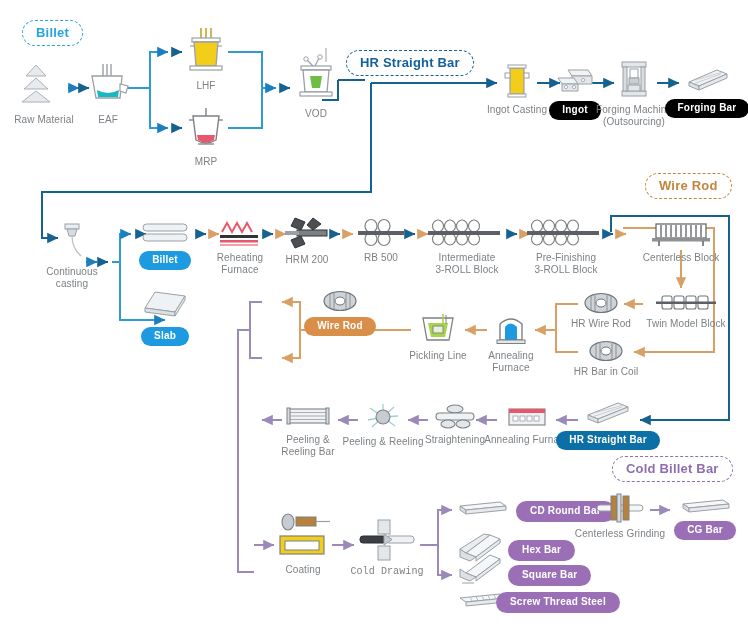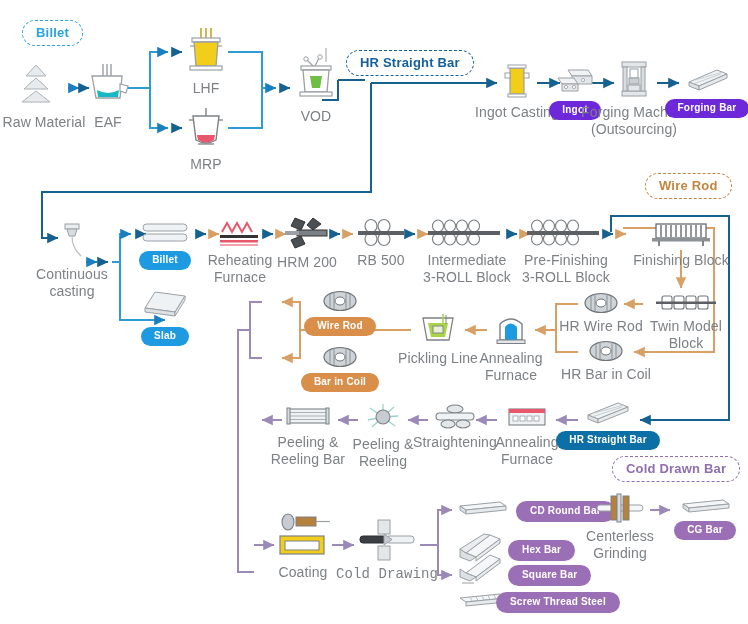--- a/index.html
+++ b/index.html
@@ -12,30 +12,30 @@
              padding:5px 13px 6px;font-size:13px;font-weight:bold;letter-spacing:.2px;
              white-space:nowrap;background:#fff;line-height:1;}
   .sec-billet{color:#29A3E0;}
   .sec-hrsb{color:#14609C;}
   .sec-wr{color:#C2853F;}
   .sec-cdb{color:#8E6EB0;}
 
   
   .node{position:absolute;display:flex;flex-direction:column;align-items:center;
         width:110px;margin-left:-55px;}
-  .node .cap{font-size:14px;color:#7d8185;text-align:center;line-height:1.2;
+  .node .cap{font-size:10px;color:#7d8185;text-align:center;line-height:1.2;
              margin-top:4px;white-space:pre-line;letter-spacing:.1px;}
   .ico{display:block;}
 
   
   .pill{display:inline-block;border-radius:999px;color:#fff;font-size:10px;
         font-weight:bold;padding:4px 13px 5px;line-height:1;white-space:nowrap;
         margin-top:5px;letter-spacing:.2px;}
   .p-blue{background:#1E9BE0;}
-  .p-navy{background:#6d28d9;}
+  .p-navy{background:#000000;}
   .p-teal{background:#0C6FA5;}
   .p-orange{background:#D98E4A;}
   .p-purple{background:#9B6FB5;}
 
   .pill-abs{position:absolute;border-radius:999px;color:#fff;font-size:10px;
             font-weight:bold;padding:5px 14px 6px;line-height:1;white-space:nowrap;
             letter-spacing:.2px;}
 
   svg.wires{position:absolute;left:0;top:0;width:748px;height:624px;
             pointer-events:none;overflow:visible;}
@@ -152,21 +152,21 @@
 
     <line x1="570" y1="510" x2="588" y2="510" stroke="#9B8AB8" stroke-width="2" marker-end="url(#ap)"></line>
     <line x1="592" y1="510" x2="601" y2="510" stroke="#222" stroke-width="1.8" marker-end="url(#ak)"></line>
 
     <line x1="650" y1="510" x2="670" y2="510" stroke="#9B8AB8" stroke-width="2" marker-end="url(#ap)"></line>
   </svg>
 
   <div class="sec-badge sec-billet" style="left:22px;top:20px;">Billet</div>
   <div class="sec-badge sec-hrsb" style="left:346px;top:50px;">HR Straight Bar</div>
   <div class="sec-badge sec-wr" style="left:645px;top:173px;">Wire Rod</div>
-  <div class="sec-badge sec-cdb" style="left:612px;top:456px;">Cold Drawn Bar</div>
+  <div class="sec-badge sec-cdb" style="left:612px;top:456px;">Cold Billet Bar</div>
 
   <div class="node" style="left:44px;top:62px;">
     <svg class="ico" width="52" height="48" viewBox="0 0 52 48">
       <path d="M8,14 L18,3 L28,14 Z" fill="#E8EBEE" stroke="#aab0b6" stroke-width="1"></path>
       <path d="M6,27 L18,16 L30,27 Z" fill="#E8EBEE" stroke="#aab0b6" stroke-width="1"></path>
       <path d="M4,40 L18,29 L32,40 Z" fill="#E8EBEE" stroke="#aab0b6" stroke-width="1"></path>
     </svg>
     <div class="cap">Raw Material</div>
   </div>
 
@@ -378,50 +378,37 @@
         <line x1="31" y1="5" x2="31" y2="17"></line>
           <line x1="36" y1="5" x2="36" y2="17"></line>
         <line x1="41" y1="5" x2="41" y2="17"></line>
           <line x1="46" y1="5" x2="46" y2="17"></line>
         <line x1="51" y1="5" x2="51" y2="17"></line>
       </g>
       <rect x="2" y="18" width="58" height="3.5" fill="#8d9297"></rect>
       <line x1="9" y1="21" x2="9" y2="26" stroke="#5c6065" stroke-width="1.5"></line>
       <line x1="53" y1="21" x2="53" y2="26" stroke="#5c6065" stroke-width="1.5"></line>
     </svg>
-    <div class="cap">Finishing Block</div>
+    <div class="cap">Centerless Block</div>
   </div>
 
   <div class="node" style="left:340px;top:290px;">
     <svg class="ico" width="38" height="22" viewBox="0 0 38 22">
       <ellipse cx="19" cy="11" rx="16" ry="9.5" fill="#CFD4D8" stroke="#6f7479" stroke-width="1.2"></ellipse>
       <g stroke="#8b9095" stroke-width="1">
         <line x1="9" y1="4" x2="9" y2="18"></line>
           <line x1="13" y1="3" x2="13" y2="19"></line>
         <line x1="25" y1="3" x2="25" y2="19"></line>
           <line x1="29" y1="4" x2="29" y2="18"></line>
       </g>
       <ellipse cx="19" cy="11" rx="5" ry="4" fill="#fff" stroke="#6f7479" stroke-width="1"></ellipse>
     </svg>
     <span class="pill p-orange">Wire Rod</span>
   </div>
 
-  <div class="node" style="left:340px;top:346px;">
-    <svg class="ico" width="38" height="22" viewBox="0 0 38 22">
-      <ellipse cx="19" cy="11" rx="16" ry="9.5" fill="#CFD4D8" stroke="#6f7479" stroke-width="1.2"></ellipse>
-      <g stroke="#8b9095" stroke-width="1">
-        <line x1="9" y1="4" x2="9" y2="18"></line>
-          <line x1="13" y1="3" x2="13" y2="19"></line>
-        <line x1="25" y1="3" x2="25" y2="19"></line>
-          <line x1="29" y1="4" x2="29" y2="18"></line>
-      </g>
-      <ellipse cx="19" cy="11" rx="5" ry="4" fill="#fff" stroke="#6f7479" stroke-width="1"></ellipse>
-    </svg>
-    <span class="pill p-orange">Bar in Coil</span>
-  </div>
 
   <div class="node" style="left:438px;top:312px;">
     <svg class="ico" width="42" height="34" viewBox="0 0 42 34">
       <path d="M6,6 L36,6 L32,28 L10,28 Z" fill="#fff" stroke="#7d8185" stroke-width="1.3"></path>
       <path d="M11,11 L31,11 L28,25 L14,25 Z" fill="#A8D34A"></path>
       <rect x="16" y="14" width="10" height="7" fill="#E9EFD8" stroke="#7d8185" stroke-width=".9"></rect>
       <line x1="26" y1="2" x2="26" y2="12" stroke="#A8D34A" stroke-width="1.6"></line>
       <line x1="29" y1="3" x2="29" y2="12" stroke="#7d8185" stroke-width="1"></line>
     </svg>
     <div class="cap">Pickling Line</div>

